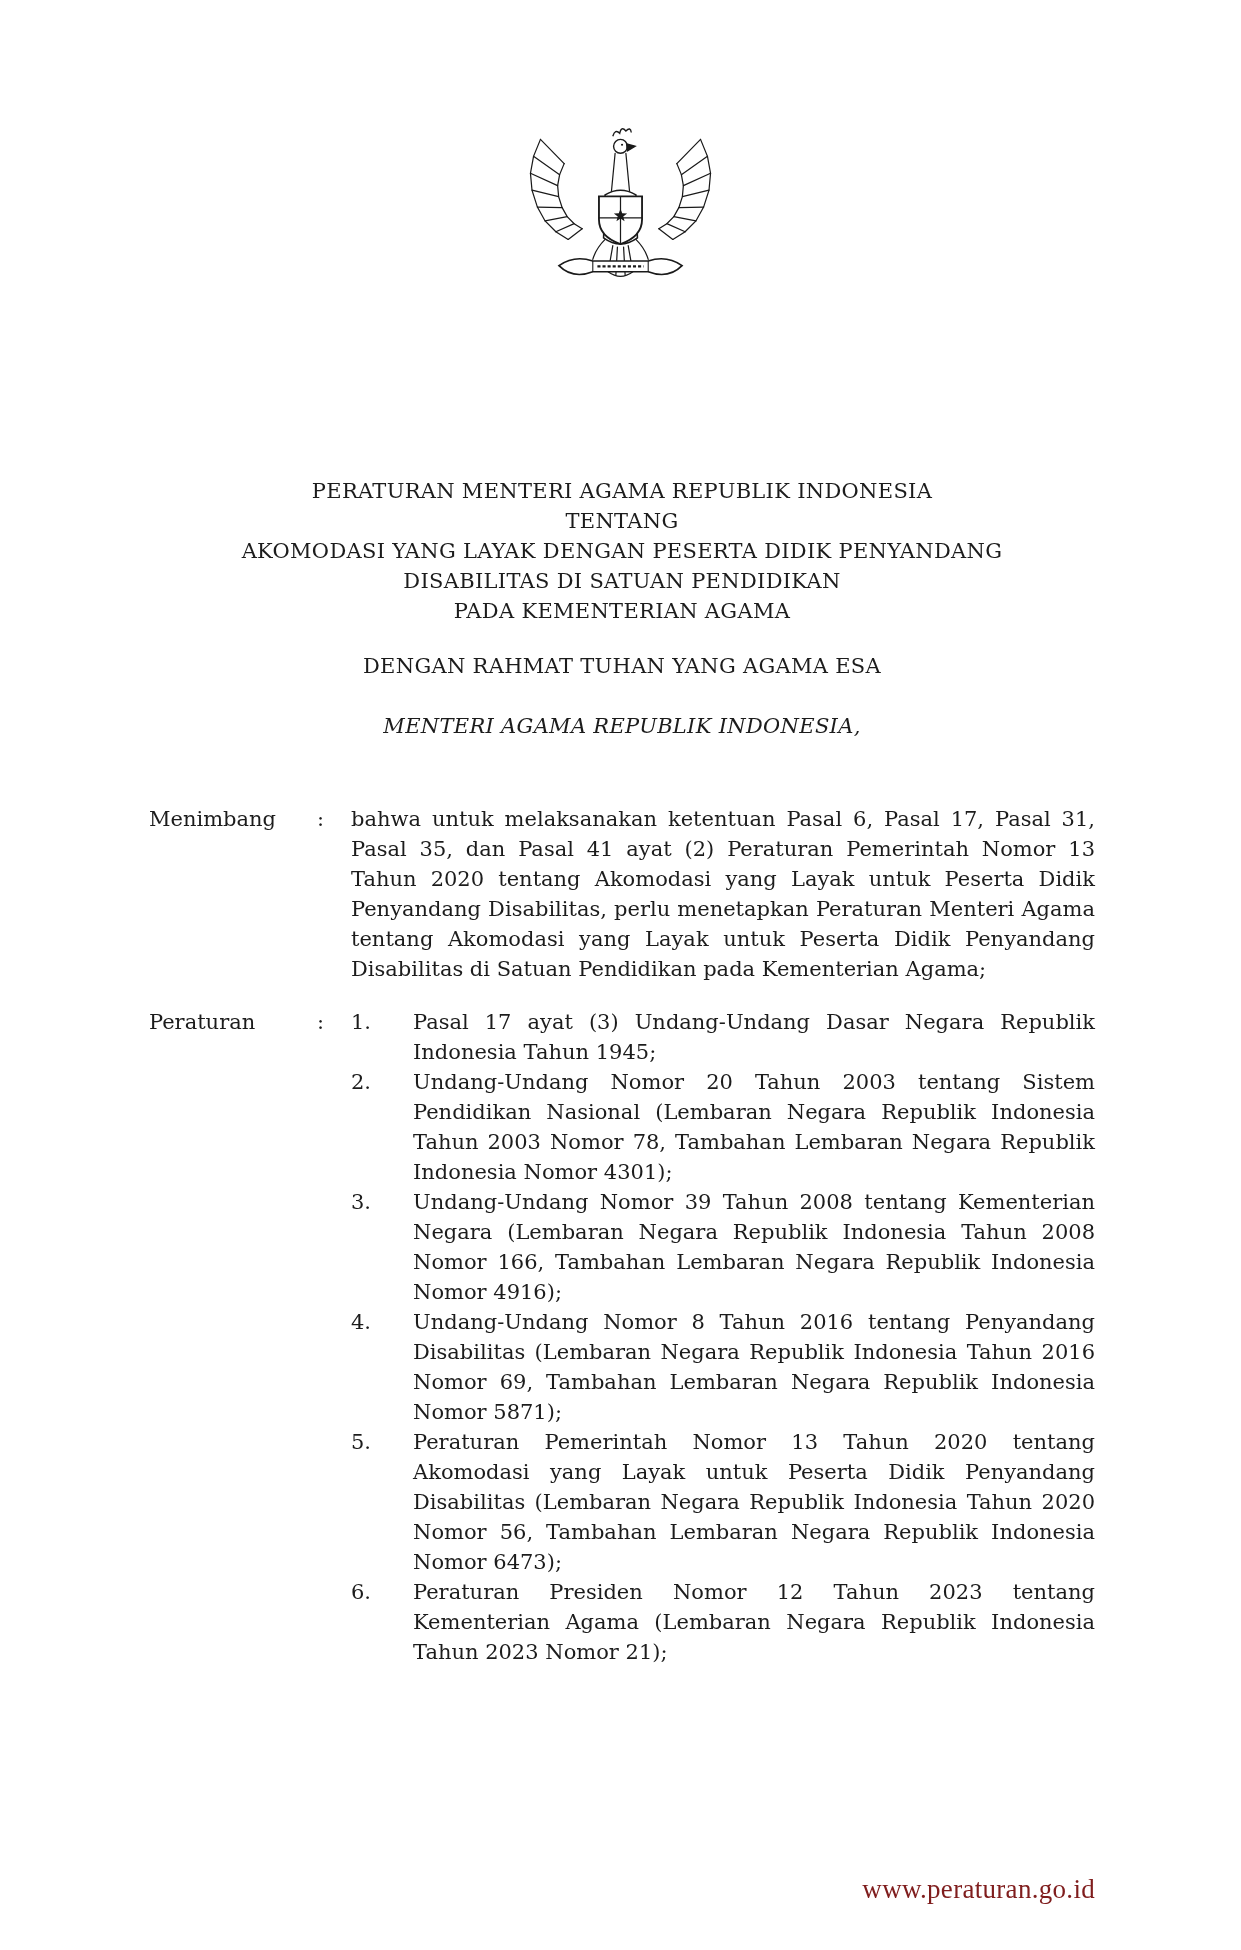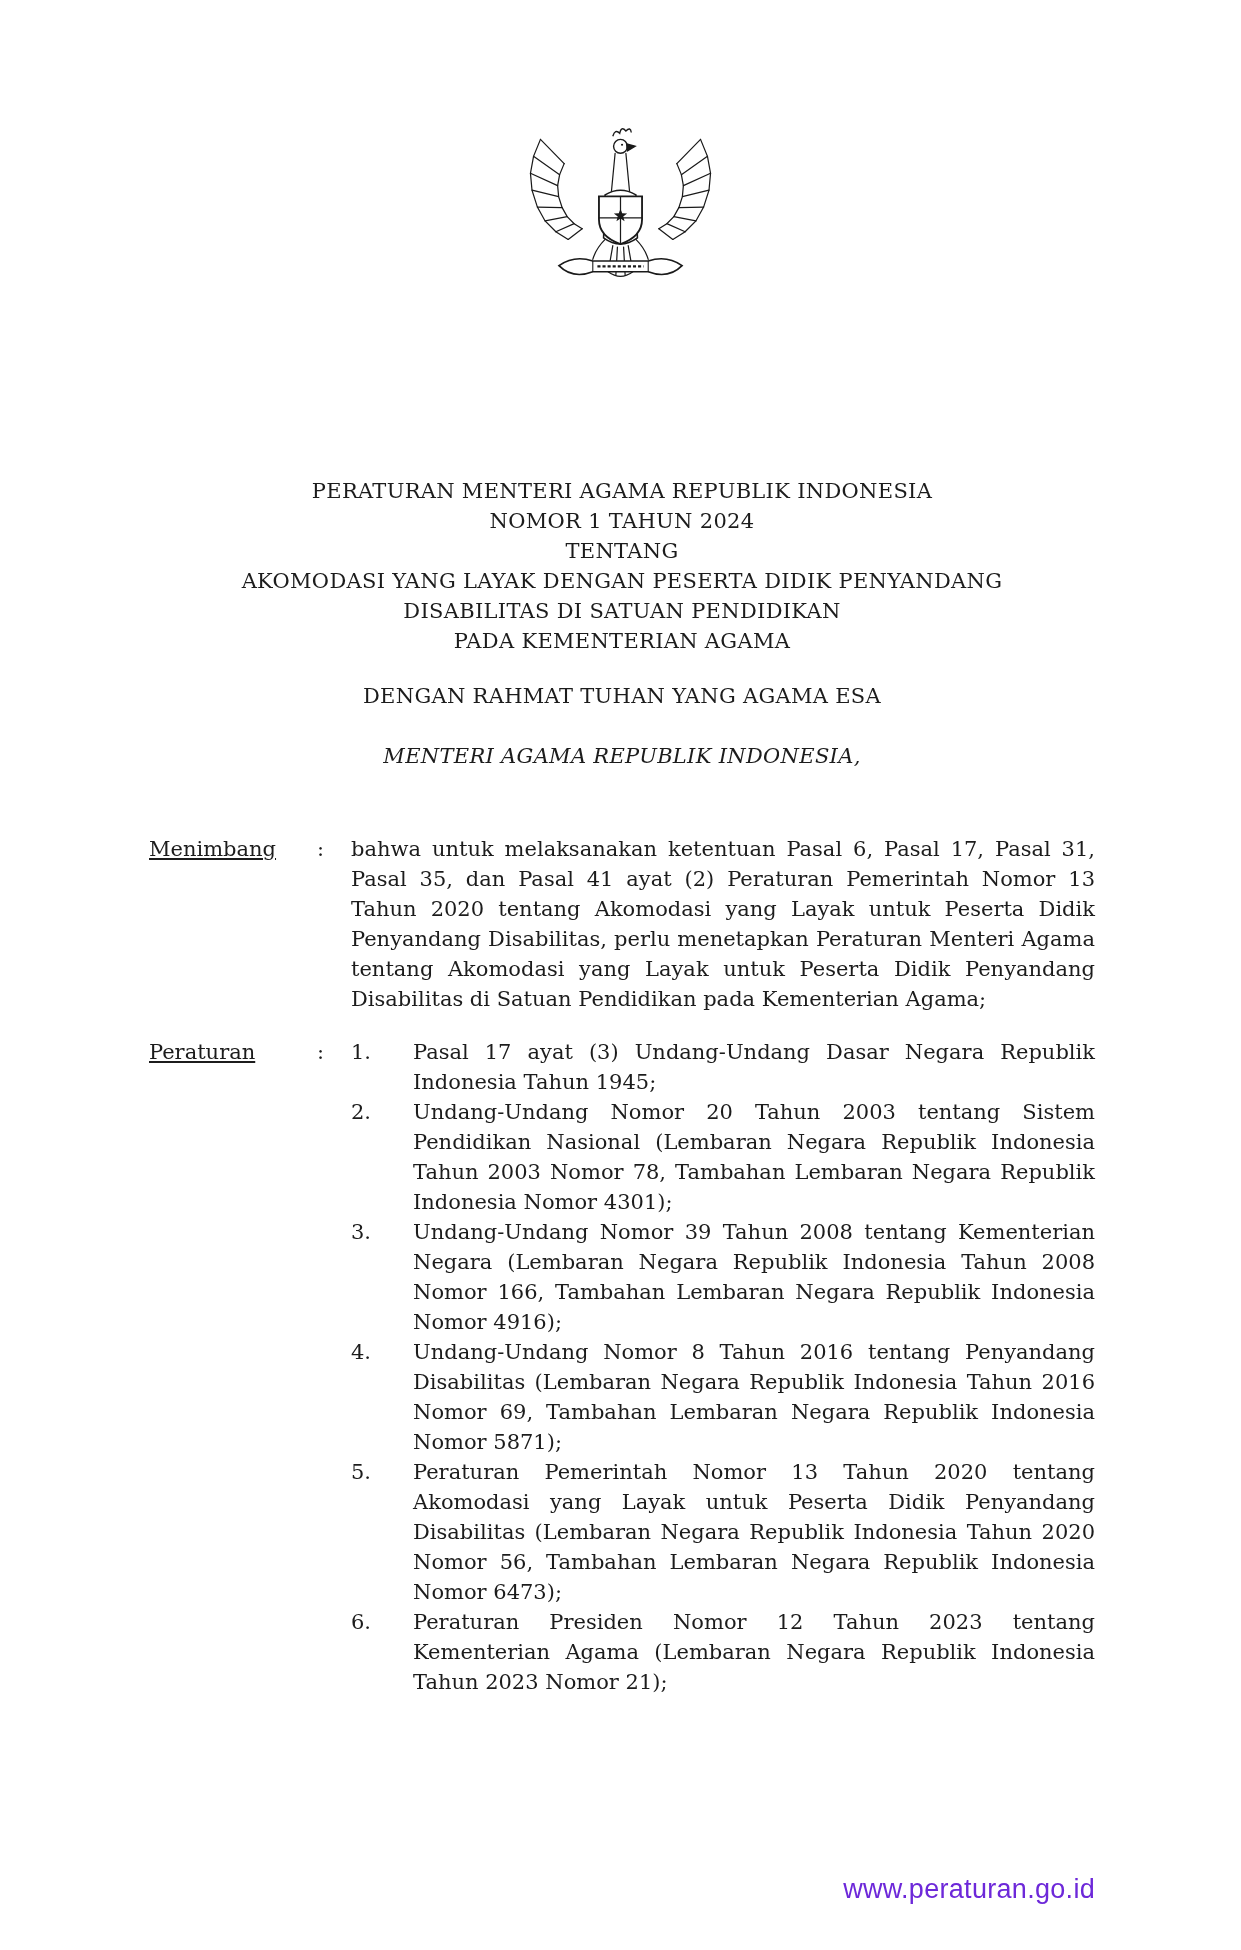--- a/index.html
+++ b/index.html
@@ -34,36 +34,36 @@
     text-align:center; font-size:21px; line-height:30px;
     letter-spacing:0.3px; margin-top:30px;font-style:italic;
   }
   .section{
     display:grid;
     grid-template-columns:160px 42px 1fr;
     font-size:21px; line-height:30px;
   }
   .section.considerations{ margin-top:63px; }
   .section.legal-basis{ margin-top:23px; }
-  .sec-label{ text-align:left;text-decoration:underline; }
+  .sec-label{ text-align:left; }
   .sec-colon{ text-align:left; padding-left:8px; }
   .sec-text{ text-align:justify; }
   .law-list{ }
   .law-item{
     display:grid;
     grid-template-columns:62px 1fr;
   }
   .law-num{ text-align:left; }
   .law-text{ text-align:justify; }
   .footer-mark{
     position:absolute;
     top:1862px; right:146px;
-    font-family:Liberation Sans, sans-serif;
+    font-family:Liberation Serif, serif;
     font-size:27px;
-    color:#6d28d9;
+    color:#7f1d1d;
     letter-spacing:0.3px;
   }
   .emblem-svg{ display:block; }
 </style>
 </head>
 <body>
 
 <div class="page">
 
   <div class="emblem-wrap">
@@ -123,21 +123,20 @@
       <path d="M40 184 Q60 170 84 178 L156 178 Q180 170 200 184 Q182 202 156 192 L84 192 Q58 202 40 184 Z" fill="#ffffff" stroke="#1a1a1a" stroke-width="2.2"></path>
       <path d="M90 185 L150 185" stroke="#1a1a1a" stroke-width="3.2" stroke-dasharray="4 2.6" fill="none"></path>
       <path d="M84 178 L84 192 M156 178 L156 192" stroke="#1a1a1a" stroke-width="1.4" fill="none"></path>
     </svg>
   </div>
 
   <div class="content">
 
     <div class="title-block">
       <div>PERATURAN MENTERI AGAMA REPUBLIK INDONESIA</div>
-      <div>NOMOR 1 TAHUN 2024</div>
       <div>TENTANG</div>
       <div>AKOMODASI YANG LAYAK DENGAN PESERTA DIDIK PENYANDANG</div>
       <div>DISABILITAS DI SATUAN PENDIDIKAN</div>
       <div>PADA KEMENTERIAN AGAMA</div>
     </div>
 
     <div class="invocation">DENGAN RAHMAT TUHAN YANG AGAMA ESA</div>
     <div class="authority">MENTERI AGAMA REPUBLIK INDONESIA,</div>
 
     <div class="section considerations">

